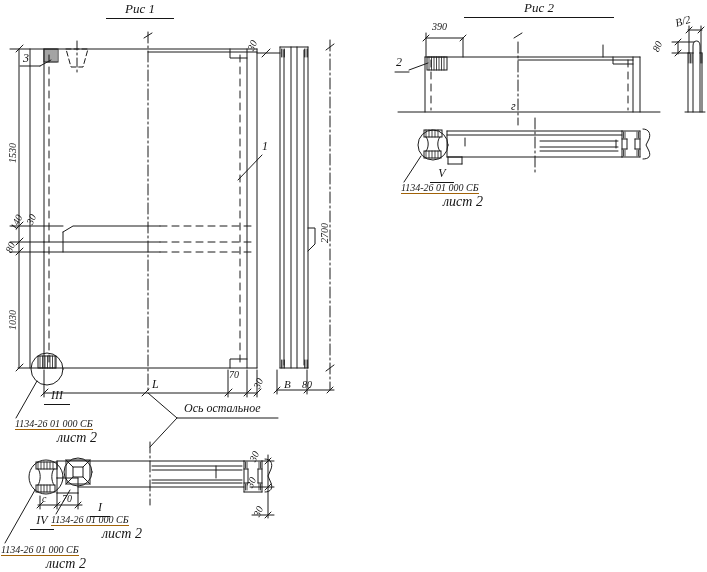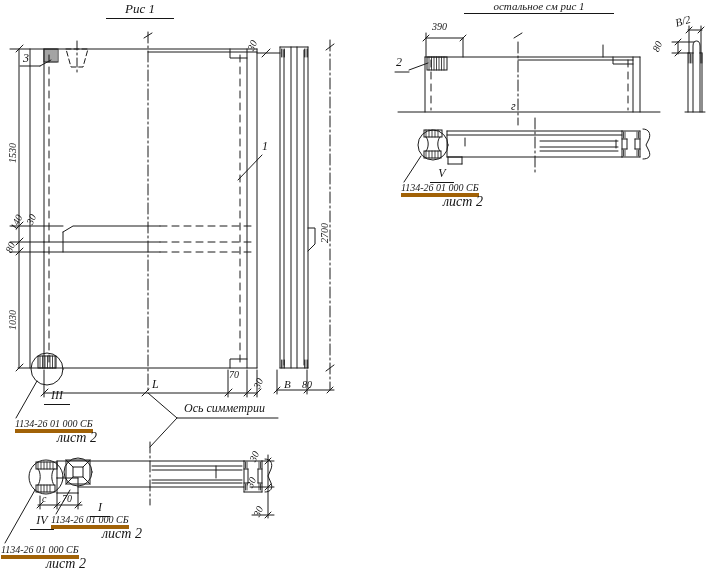--- a/index.html
+++ b/index.html
@@ -9,21 +9,21 @@
   .lbl{position:absolute;font-style:italic;white-space:nowrap;line-height:1;color:#161616;}
   .s10{font-size:10px;} .s11{font-size:11px;} .s12{font-size:12px;} .s13{font-size:13px;}
   .rot90{transform:rotate(-90deg);transform-origin:0 0;}
   .rot65{transform:rotate(-65deg);transform-origin:0 0;}
   .rot20{transform:rotate(-16deg);transform-origin:0 0;}
   .bb{border-bottom:1px solid #161616;padding-bottom:1px;}
   .titleblock{position:absolute;font-style:italic;text-align:center;}
   .detail-num{position:absolute;font-style:italic;font-size:12px;text-align:center;
               border-bottom:1px solid #161616;padding-bottom:1px;}
   .detail-ref{position:absolute;font-style:italic;font-size:10px;
-              border-bottom:4px solid #a16207;padding-bottom:0px;white-space:nowrap;}
+              border-bottom:1px solid #a16207;padding-bottom:0px;white-space:nowrap;}
   .detail-sheet{position:absolute;font-style:italic;font-size:14px;white-space:nowrap;}
 </style>
 </head>
 <body>
 
 <div id="canvas">
 
 <svg width="707" height="572" viewBox="0 0 707 572">
   <g stroke="#1b1b1b" fill="none" stroke-width="1" stroke-linecap="round">
 
@@ -224,42 +224,42 @@
       <path stroke-width="0.8" d="M426,130 V137 M429,130 V137 M432,130 V137 M435,130 V137 M438,130 V137 M426,151 V158 M429,151 V158 M432,151 V158 M435,151 V158 M438,151 V158"></path>
       <path d="M426,137 C429,140 429,148 426,151 M440,137 C437,140 437,148 440,151"></path>
       <path d="M421,156 L404,182"></path>
     </g>
   </g>
 </svg>
 
 <div class="titleblock s13 bb" style="left:106px;top:1px;width:68px;">Рис 1</div>
 
 <div class="titleblock" style="left:464px;top:0px;width:150px;">
-  <div class="s11 bb">остальное см рис 1</div>
+  <div class="s13 bb">Рис 2</div>
 </div>
 
 <div class="lbl s12" style="left:23px;top:52px;">3</div>
 <div class="lbl s12" style="left:262px;top:140px;">1</div>
 
 <div class="lbl s10 rot90" style="left:8px;top:163px;">1530</div>
 <div class="lbl s10 rot65" style="left:9px;top:227px;">140</div>
 <div class="lbl s10 rot65" style="left:25px;top:222px;">30</div>
 <div class="lbl s10 rot65" style="left:4px;top:250px;">80</div>
 <div class="lbl s10 rot90" style="left:8px;top:330px;">1030</div>
 
 <div class="lbl s10 rot65" style="left:246px;top:48px;">30</div>
 <div class="lbl s10 rot90" style="left:320px;top:243px;">2700</div>
 
 <div class="lbl s12" style="left:152px;top:378px;">L</div>
 <div class="lbl s10" style="left:229px;top:370px;">70</div>
 <div class="lbl s10 rot65" style="left:252px;top:386px;">30</div>
 <div class="lbl s11" style="left:284px;top:379px;">В</div>
 <div class="lbl s10" style="left:302px;top:380px;">80</div>
 
-<div class="lbl s12" style="left:184px;top:402px;">Ось симметрии</div>
+<div class="lbl s12" style="left:184px;top:402px;">Ось остальное</div>
 
 <div class="detail-num" style="left:44px;top:388px;width:26px;">III</div>
 <div class="detail-ref" style="left:15px;top:418px;">1134-26 01 000 СБ</div>
 <div class="detail-sheet" style="left:57px;top:430px;">лист 2</div>
 
 <div class="lbl s10" style="left:42px;top:494px;">с</div>
 <div class="lbl s10" style="left:62px;top:494px;">70</div>
 <div class="lbl s10 rot65" style="left:248px;top:459px;">30</div>
 <div class="lbl s10 rot65" style="left:245px;top:485px;">30</div>
 <div class="lbl s10 rot65" style="left:252px;top:514px;">30</div>

